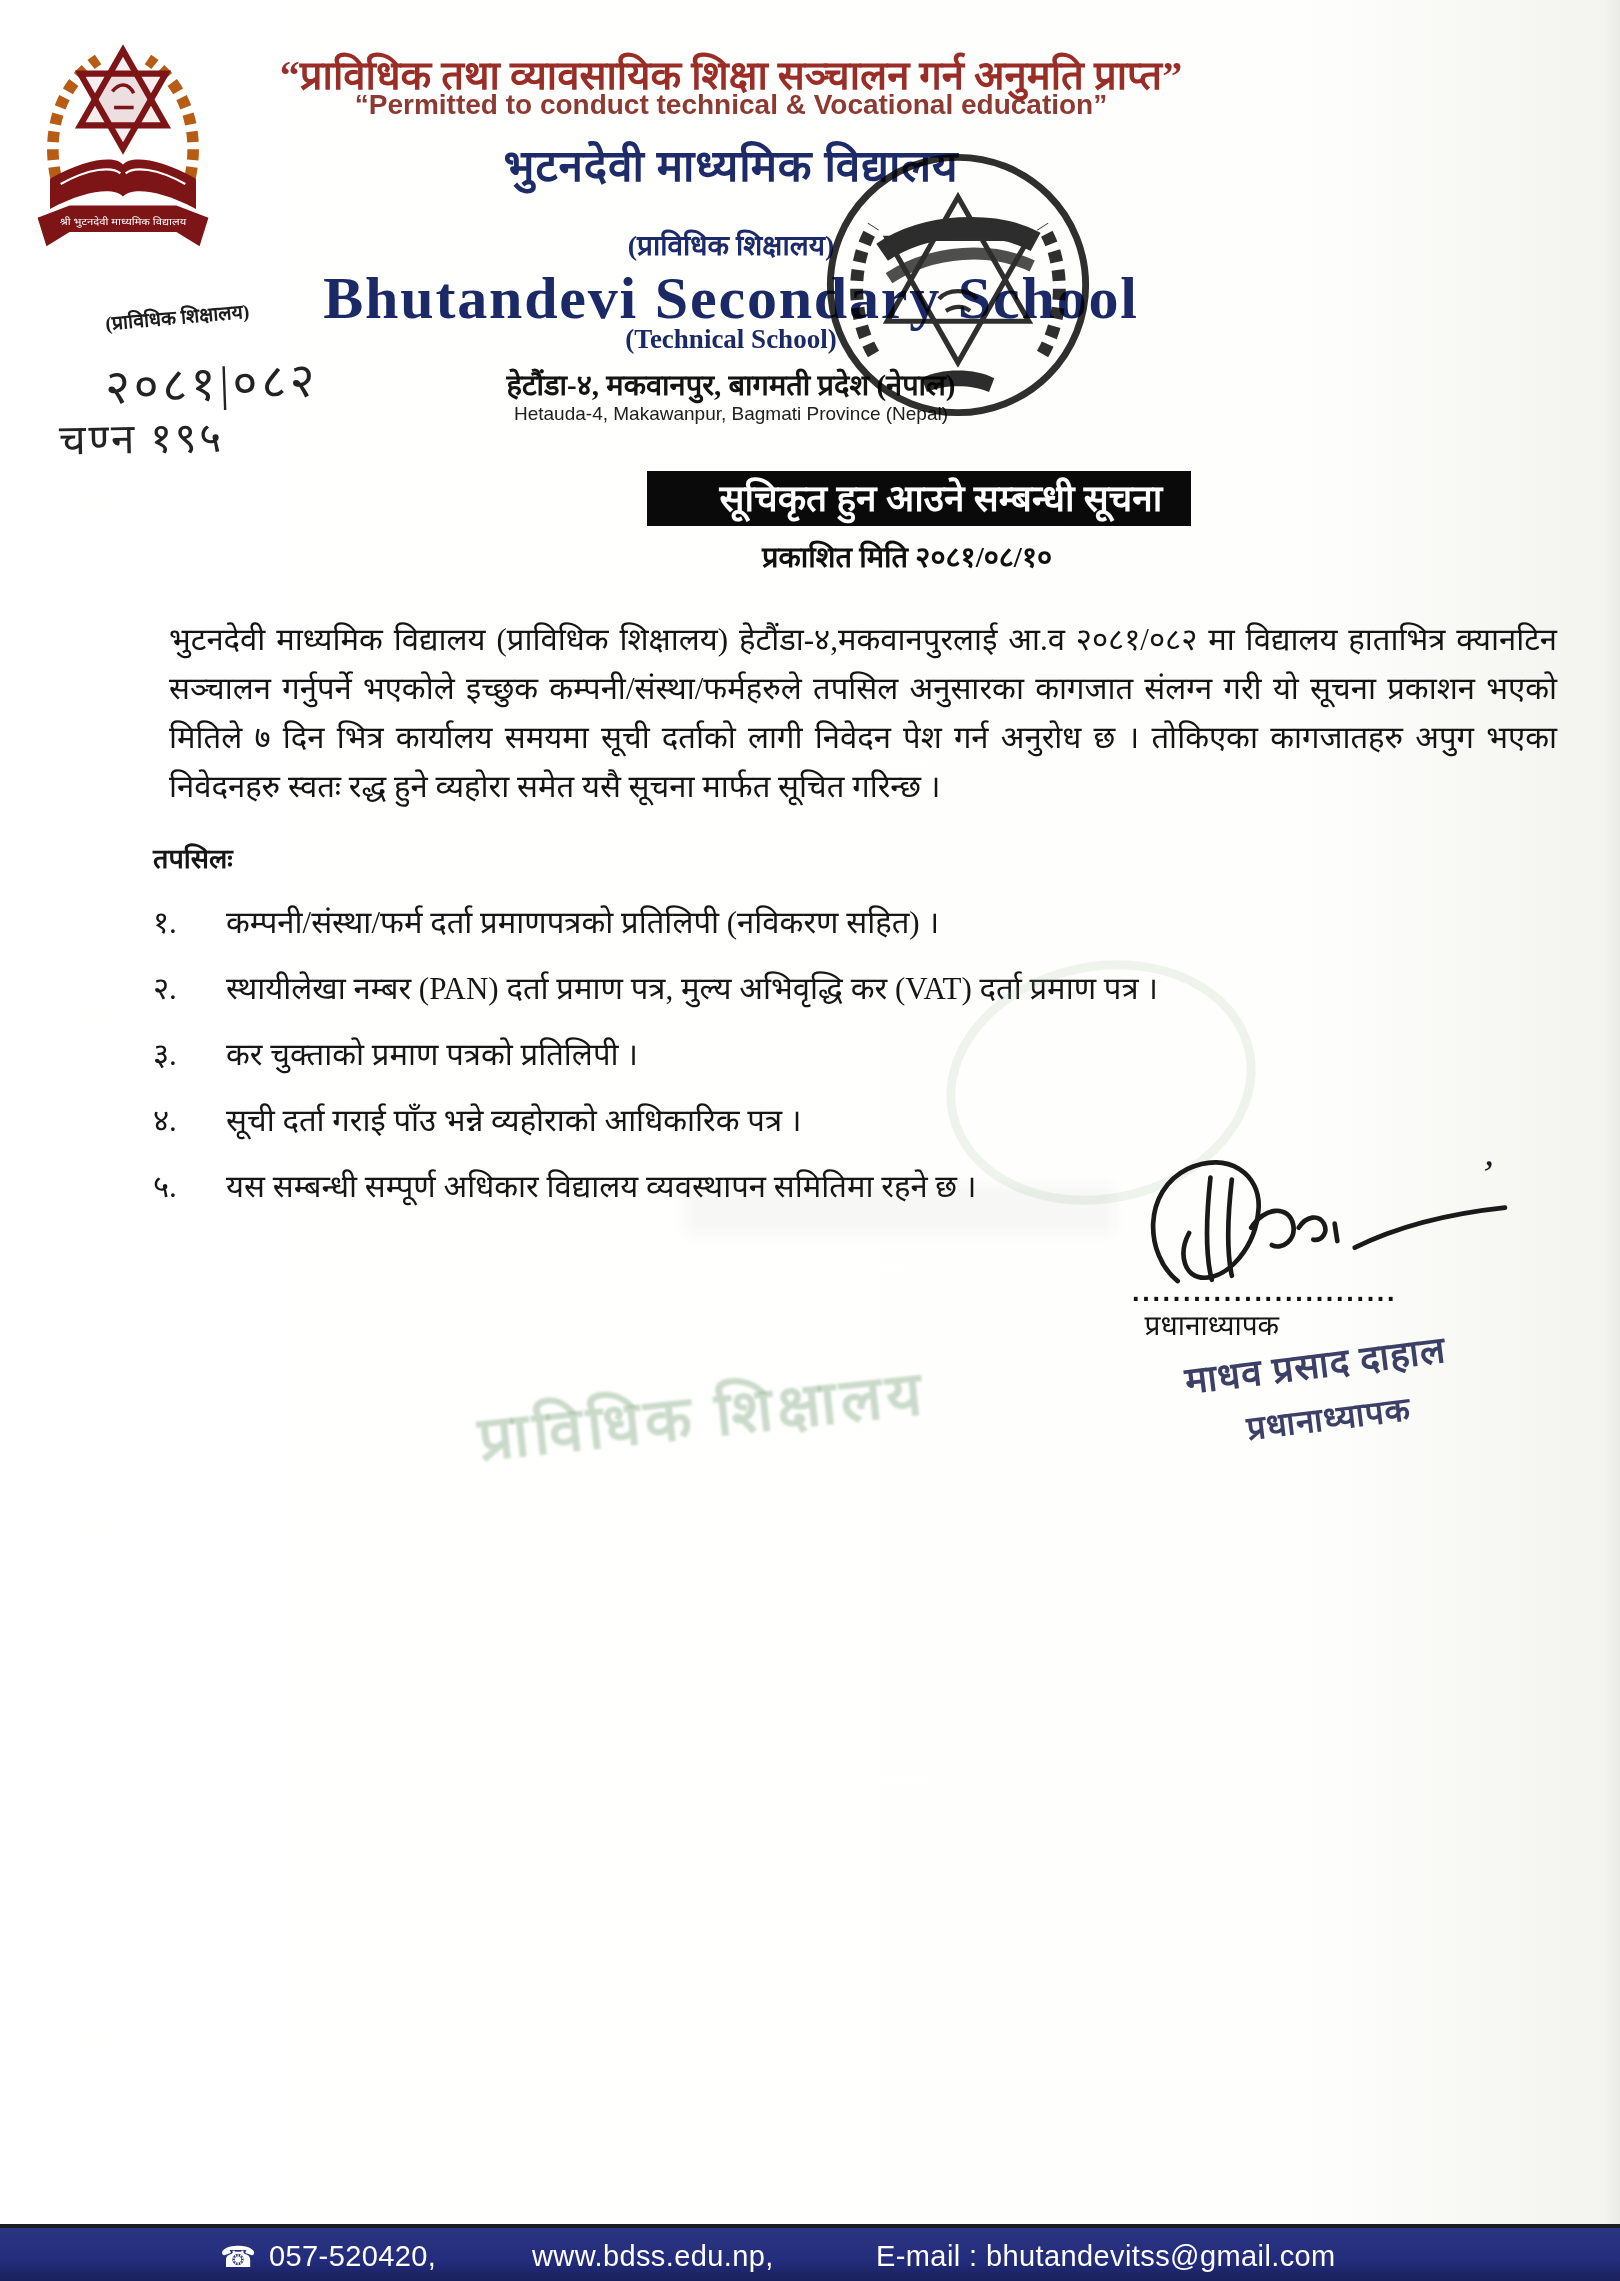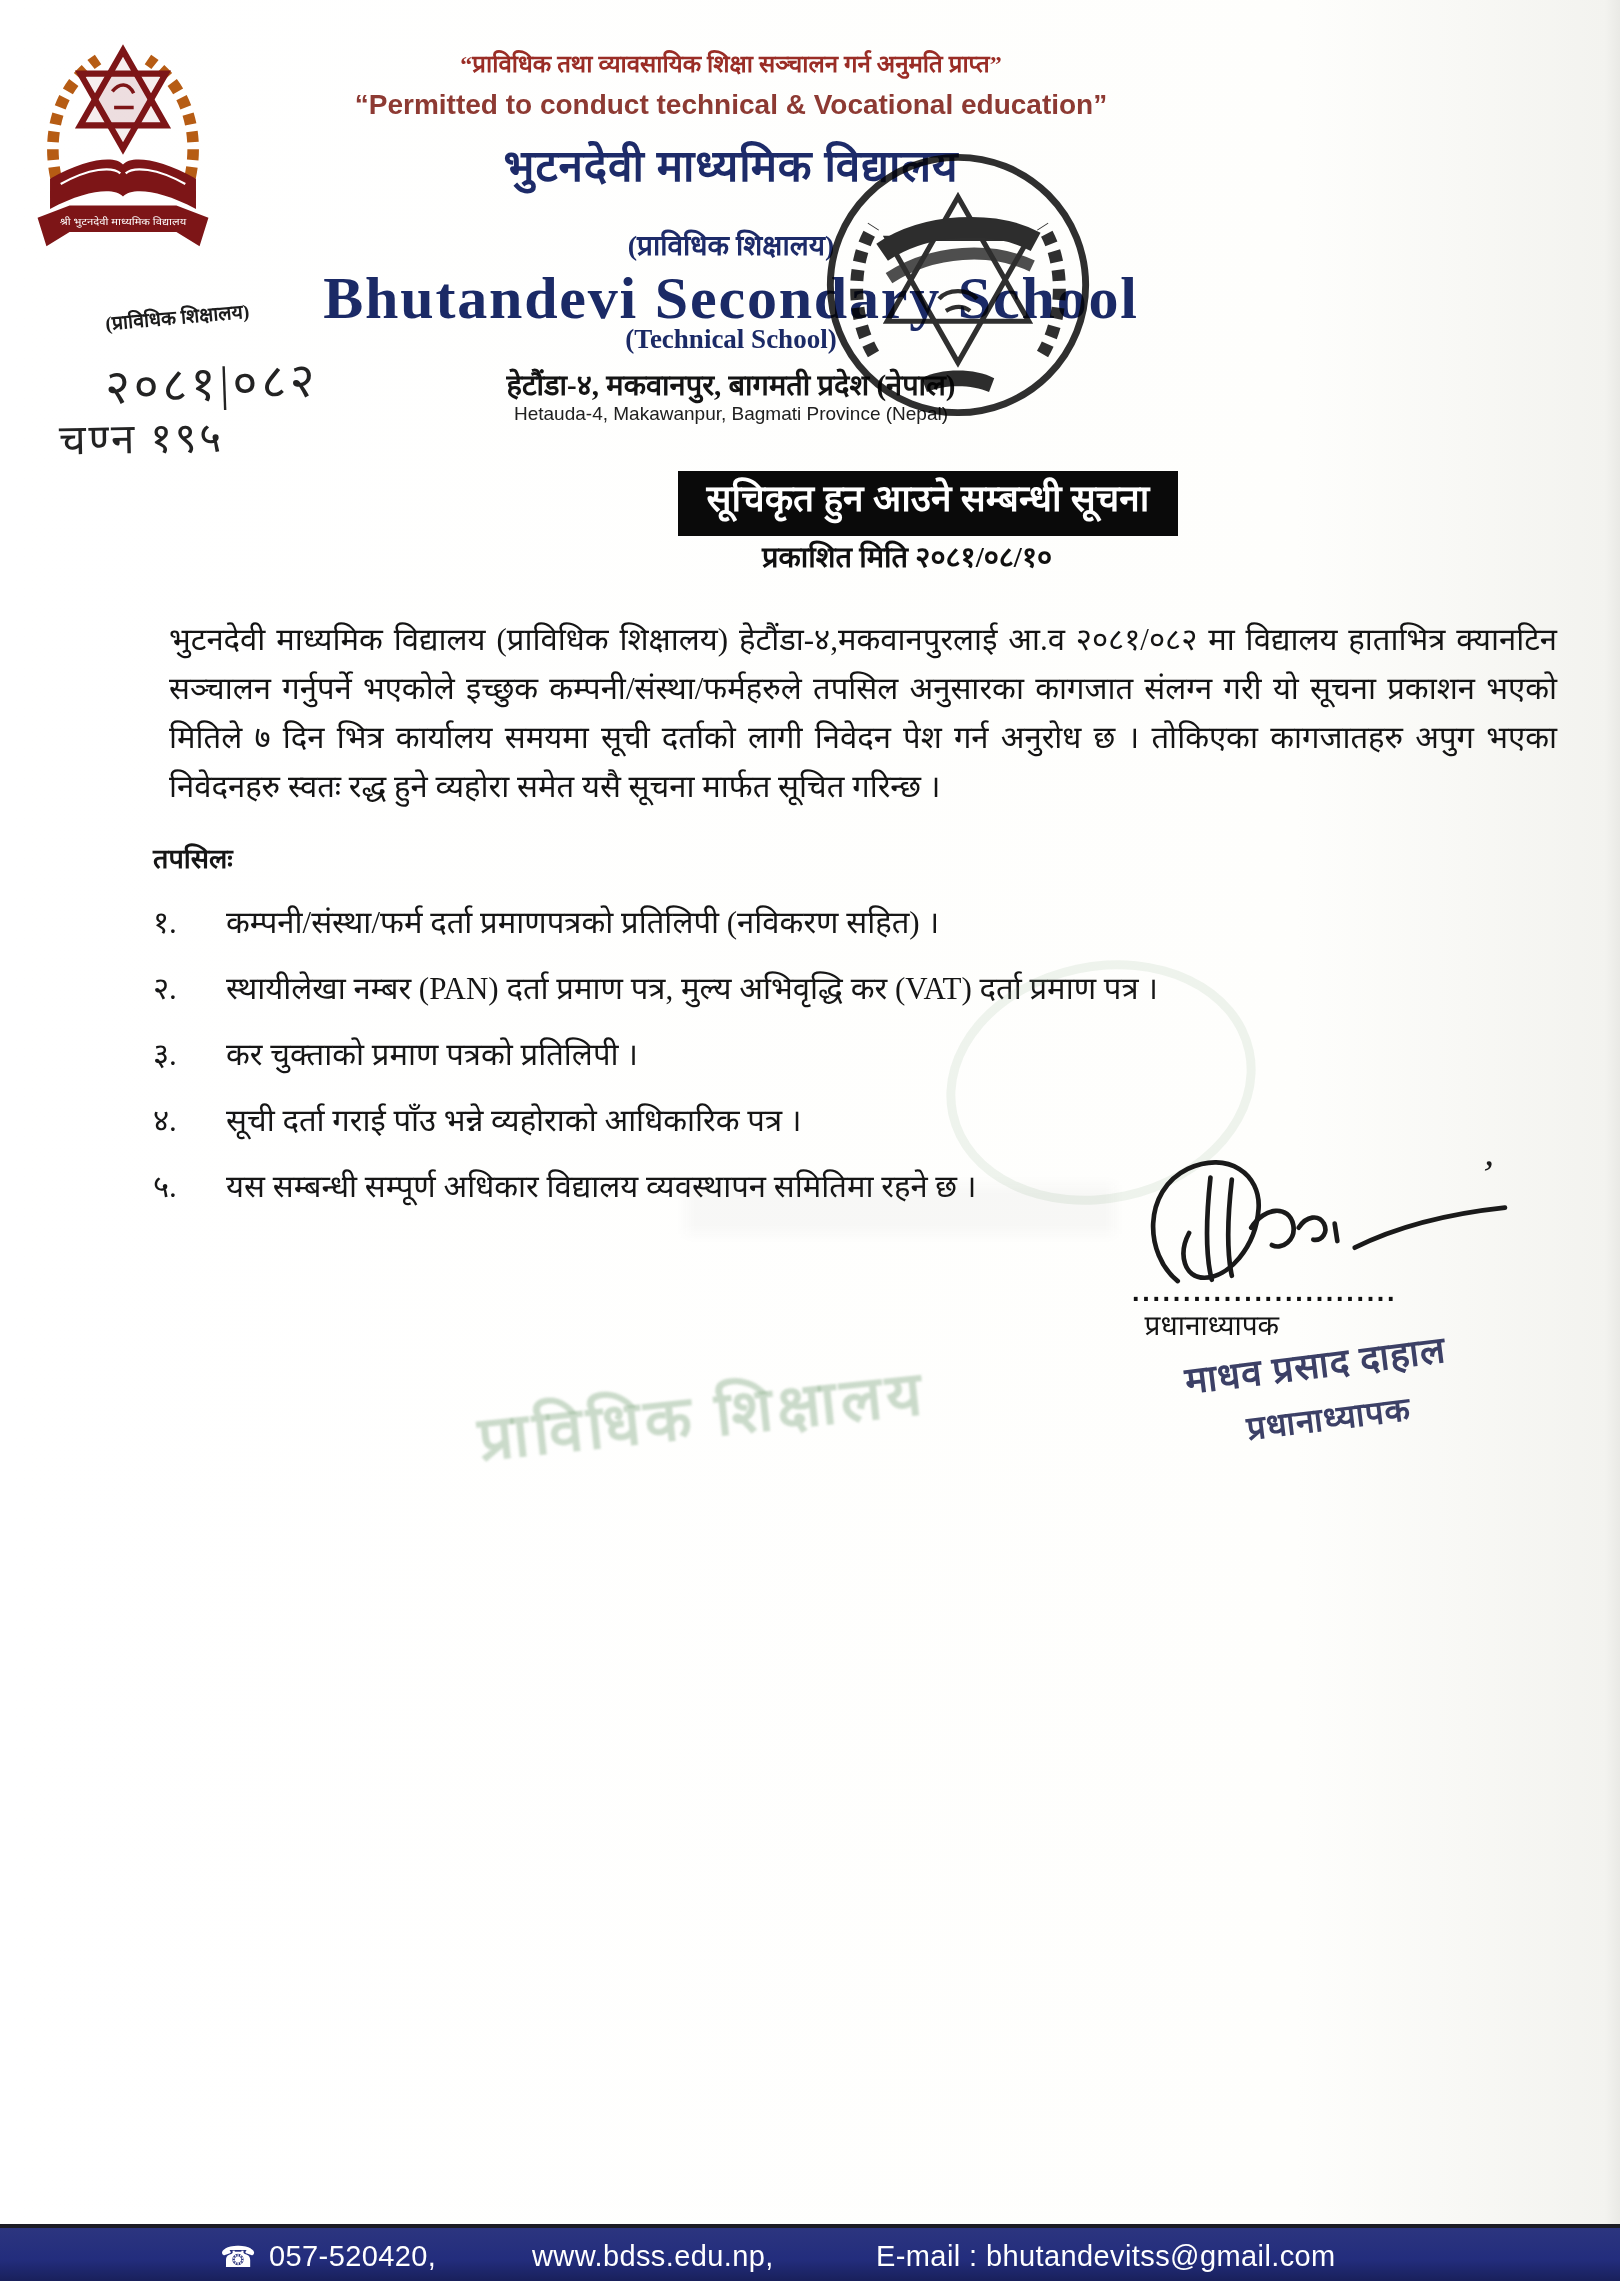--- a/index.html
+++ b/index.html
@@ -6,35 +6,35 @@
   #page{
     position:relative;width:1621px;height:2281px;margin:0 auto;
     background:linear-gradient(90deg,#ffffff 0%,#fefefc 80%,#f3f3ef 99%,#e9e9e5 100%);
     overflow:hidden;
     font-family:"Liberation Serif", serif;
     color:#161616;
   }
   .abs{position:absolute;}
   
   .hdr-center{left:223px;width:1016px;text-align:center;}
-  .tagline-np{top:46px;font-size:24px;font-weight:700;color:#9a2d26;}
+  .tagline-np{top:46px;font-size:40px;font-weight:700;color:#9a2d26;}
   .tagline-en{top:89px;font-size:28px;font-weight:600;color:#8d3a33;font-family:"Liberation Sans",sans-serif;}
   .school-np{top:134px;font-size:44px;font-weight:800;color:#1d2b69;letter-spacing:0.9px;}
   .school-sub-np{top:225px;font-size:28px;font-weight:700;color:#1d2b69;}
   .school-en{top:264px;font-size:60px;font-weight:800;color:#1b2a66;letter-spacing:1.8px;}
   .school-sub-en{top:324px;font-size:27px;font-weight:700;color:#1b2a66;}
   .addr-np{top:364px;font-size:29px;font-weight:700;color:#141414;}
   .addr-en{top:403px;font-size:19px;font-weight:500;color:#202020;font-family:Liberation Sans, sans-serif;}
   
   .hand1{left:105px;top:349px;font-size:48px;color:#232323;transform:rotate(-2deg);letter-spacing:3.6px;}
   .hand2{left:59px;top:408px;font-size:42px;color:#232323;transform:rotate(-1deg);letter-spacing:2.7px;}
   
   .logo-sub{left:105px;top:303px;font-size:19.6px;font-weight:700;color:#1c1c1c;transform:rotate(-5deg);}
   
-  .title-box{left:678px;top:471px;width:500px;height:65px;background:#0a0a0a;}
+  .title-box{left:647px;top:471px;width:500px;height:55px;background:#0a0a0a;padding-left:44px;}
   .title-box span{display:block;line-height:55px;text-align:center;color:#ffffff;font-size:37px;font-weight:700;}
   .pub-date{left:657px;top:536px;width:500px;text-align:center;font-size:29px;font-weight:600;color:#101010;}
   
   .body-block{left:153px;top:599px;width:1420px;}
   .body-par{margin:16px;font-size:31px;line-height:49px;text-align:justify;font-weight:500;color:#141414;}
   .list-head{margin-top:28px;font-size:27px;font-weight:700;}
   .item{display:flex;margin-top:24px;font-size:31px;font-weight:500;}
   .item .num{width:73px;flex:none;}
   .item .txt{flex:1;}
   

